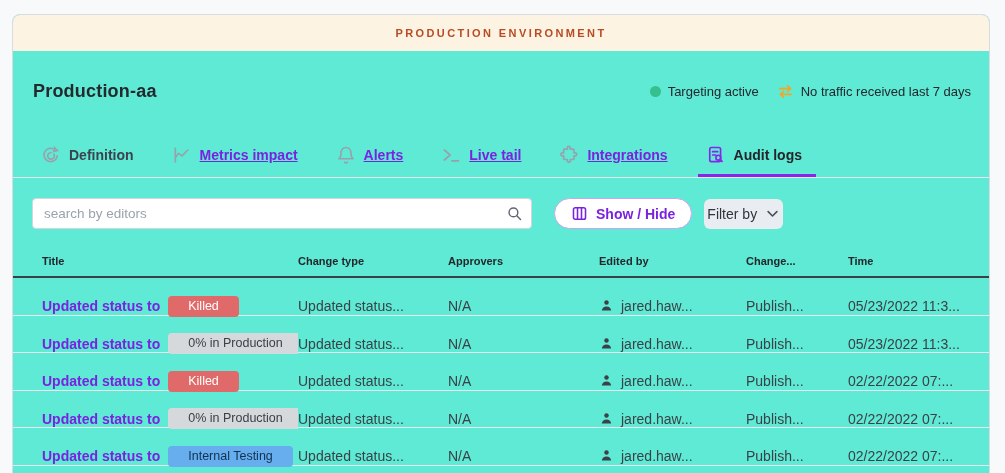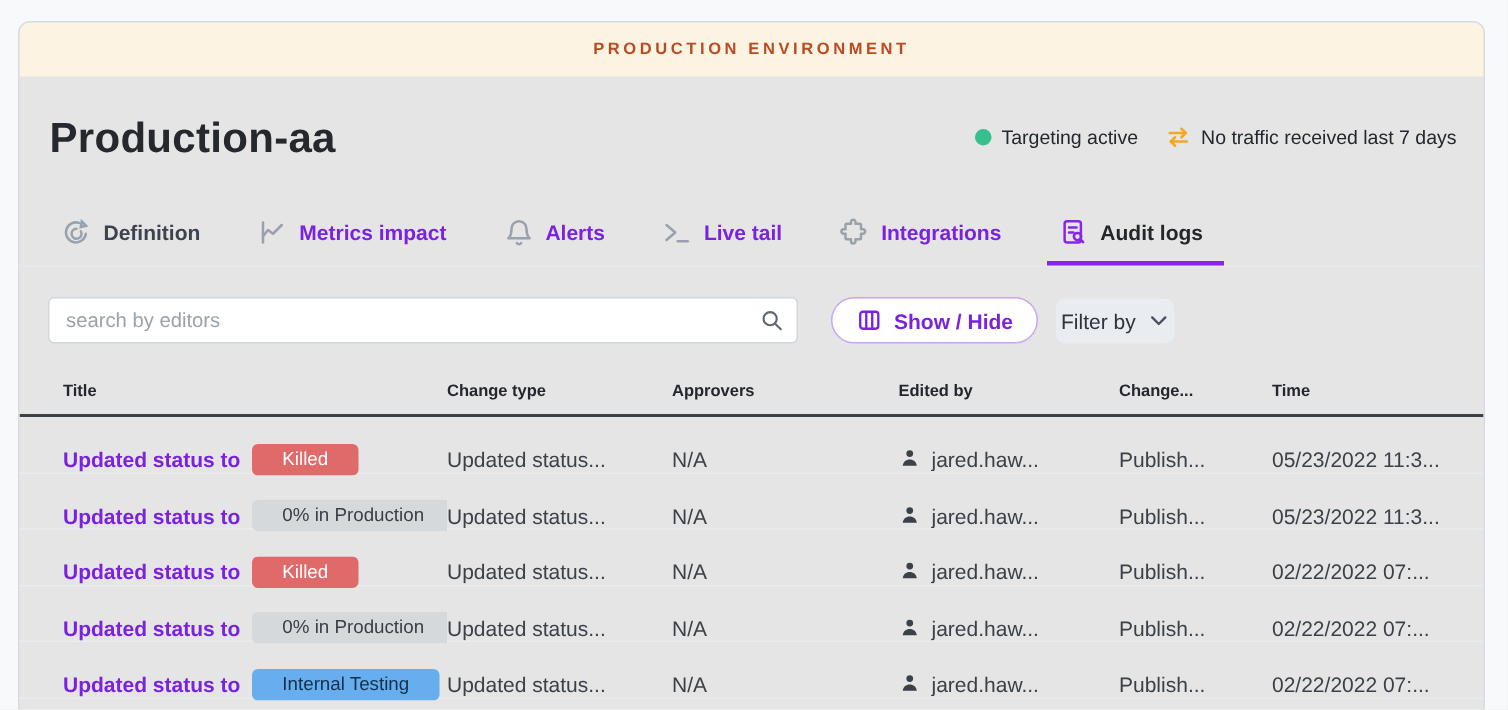--- a/index.html
+++ b/index.html
@@ -1,39 +1,39 @@
 <!DOCTYPE html>
 <html><head>
 <meta charset="utf-8">
 <style>
   * { margin:0; padding:0; box-sizing:border-box; }
   html,body { width:1005px; height:473px; overflow:hidden;
     font-family:"Liberation Sans","DejaVu Sans",sans-serif;
     background:#f7f9fa; }
   .card { position:absolute; left:12px; top:14px; width:978px; height:459px;
-    background:#e5e5e5; border:1px solid #d8dce2; border-bottom:none;
+    background:#5eead4; border:1px solid #d8dce2; border-bottom:none;
     border-radius:8px 8px 0 0; overflow:hidden; }
 
   
   .banner { height:36px; background:#fcf3e3; display:flex; align-items:center; justify-content:center; }
   .banner span { font-size:11px; font-weight:bold; letter-spacing:2.4px; color:#b94a22; }
 
   
   .env-header { height:81px; display:flex; align-items:center; justify-content:space-between; padding:0 18px 0 20px; }
-  .env-title { font-size:28px; font-weight:bold; color:#25282d; letter-spacing:.2px; }
+  .env-title { font-size:18px; font-weight:bold; color:#25282d; letter-spacing:.2px; }
   .statuses { display:flex; align-items:center; gap:18px; }
   .status { display:flex; align-items:center; gap:7px; font-size:13px; color:#23272e; }
   .dot { width:11px; height:11px; border-radius:50%; background:#35c08e; }
   .traffic-ic { width:17px; height:17px; color:#f5a623; }
 
   
   .tabs { height:46px; display:flex; align-items:stretch; gap:38px; padding:0 28px; border-bottom:1px solid #e7e9ed; }
   .tab { position:relative; display:flex; align-items:center; gap:8px; font-size:14px; font-weight:bold; cursor:pointer; }
   .tab .ic { width:20px; height:20px; color:#99a1ad; flex:none; }
-  .tab.link { color:#7a22e0; }
+  .tab.link { color:#7a22e0;text-decoration:underline; }
   .tab.plain { color:#3c434e; }
   .tab.active { color:#23262b; }
   .tab.active .ic { color:#8726e8; }
   .tab.active::after { content:""; position:absolute; left:-8px; right:-14px; bottom:0; height:3px; background:#8726e8; }
 
   
   .toolbar { margin:20px 18px 0 19px; height:31px; display:flex; align-items:center; }
   .search-wrap { position:relative; width:500px; height:31px; }
   .search-wrap input { width:100%; height:100%; border:1px solid #d2d7de; border-radius:4px;
     padding:0 20px 0 11px; font-size:13.5px; color:#333a43; outline:none;

